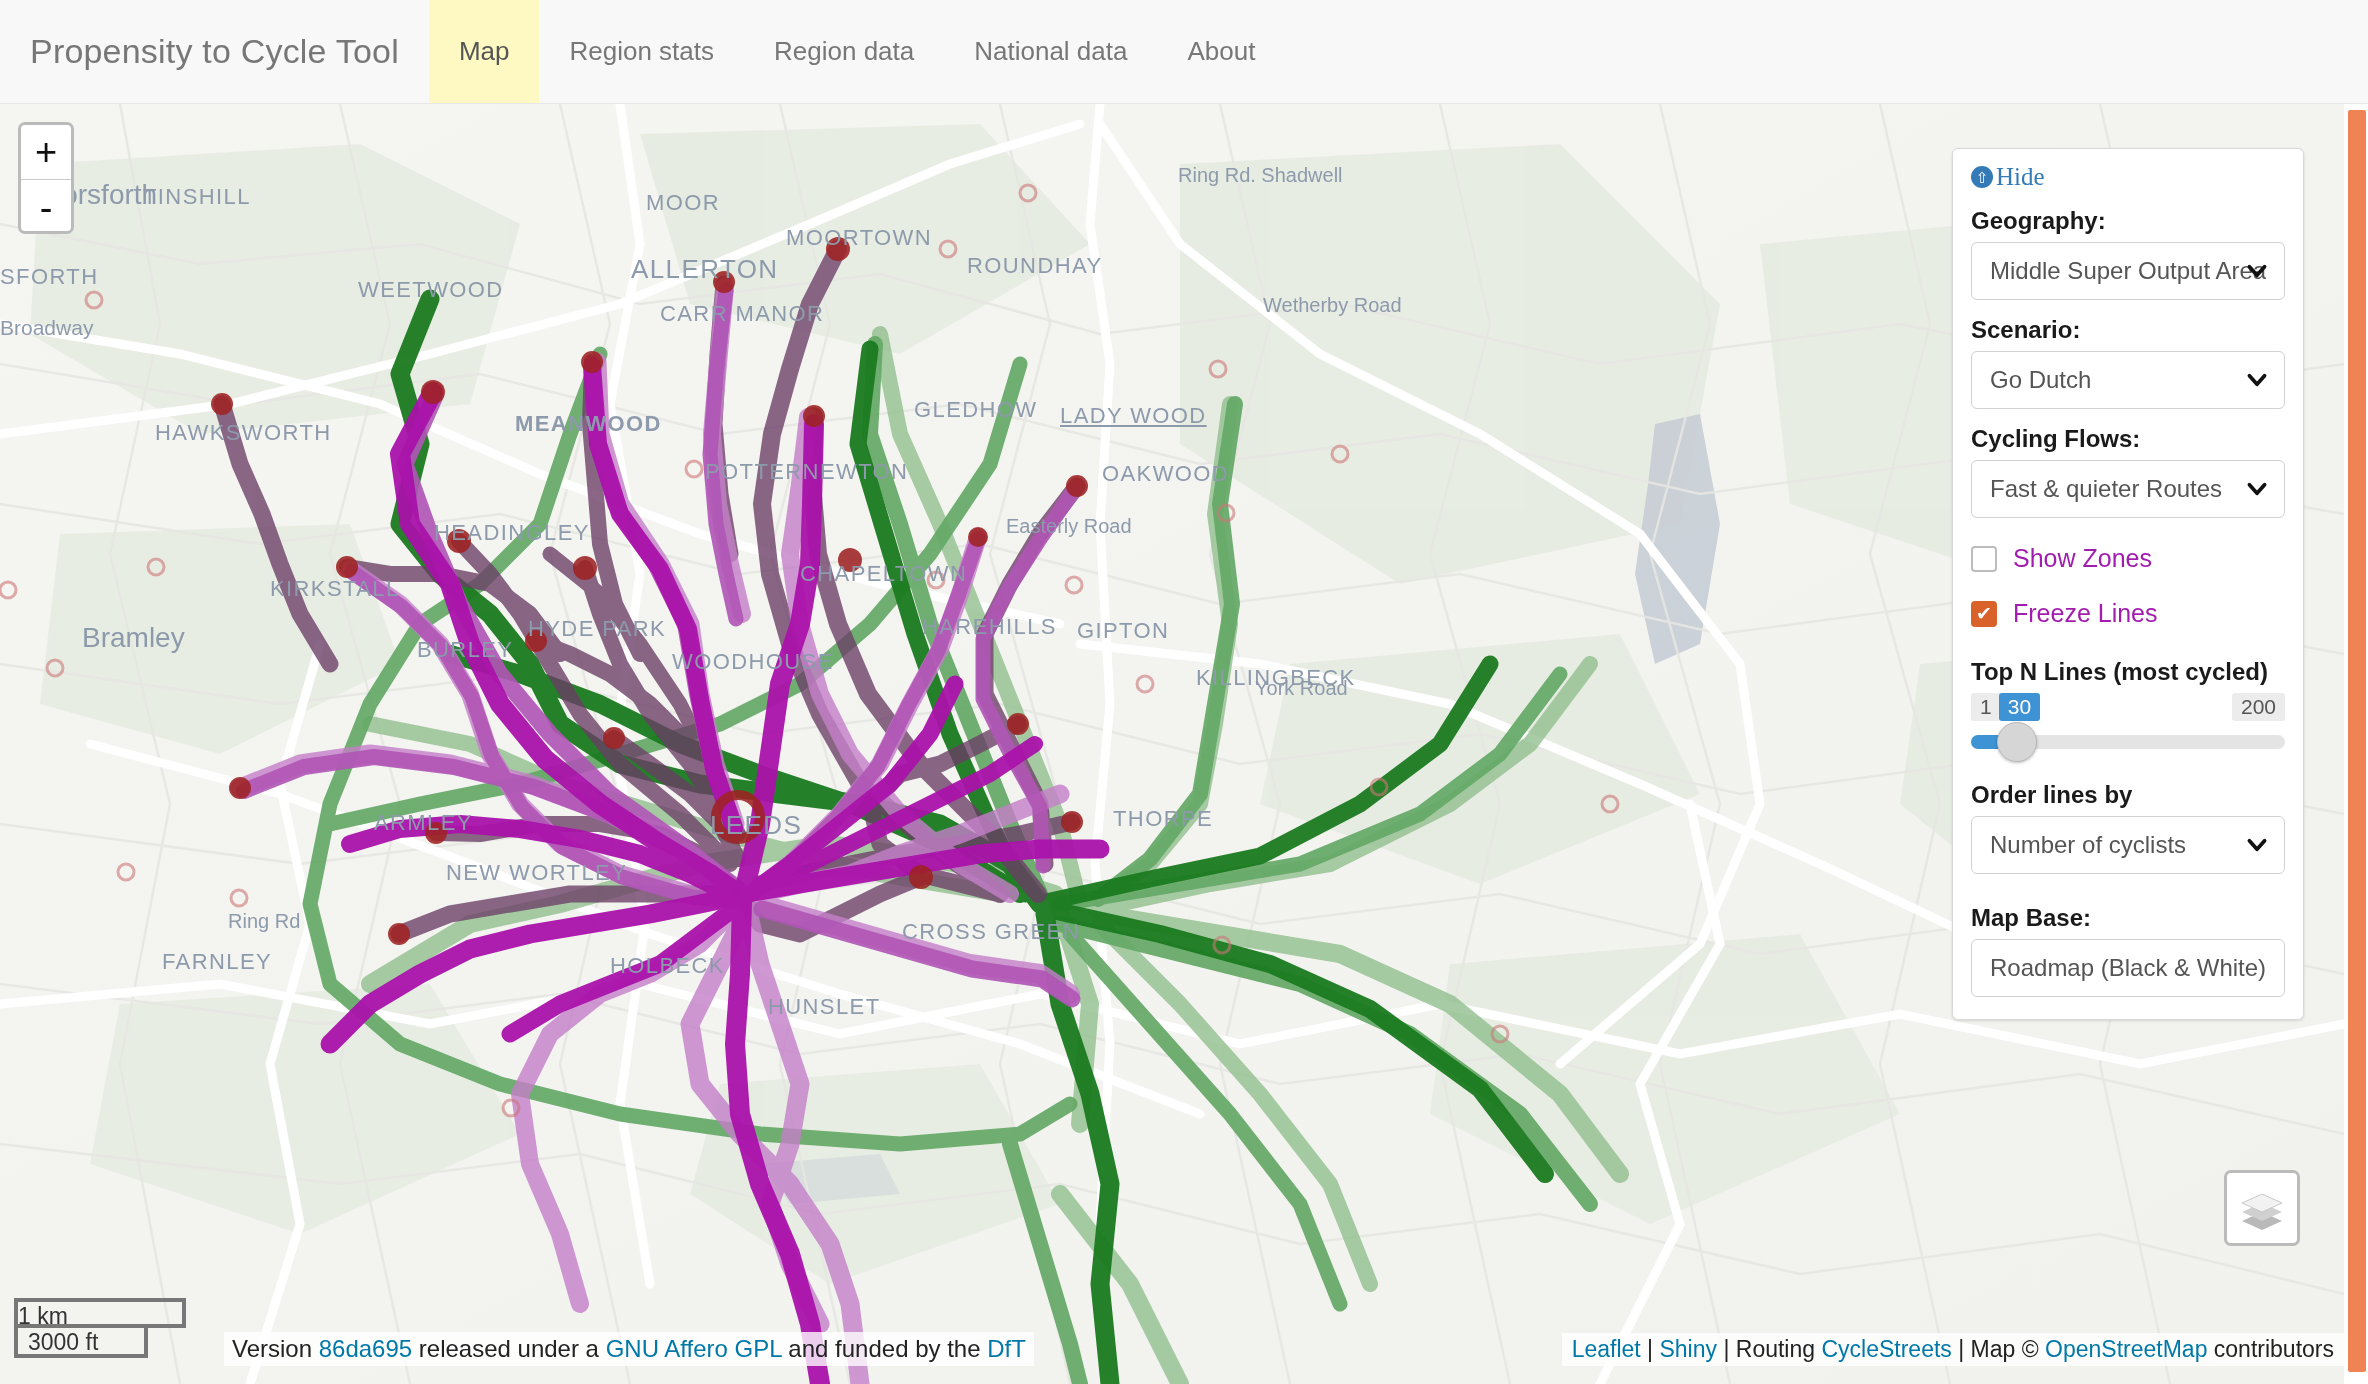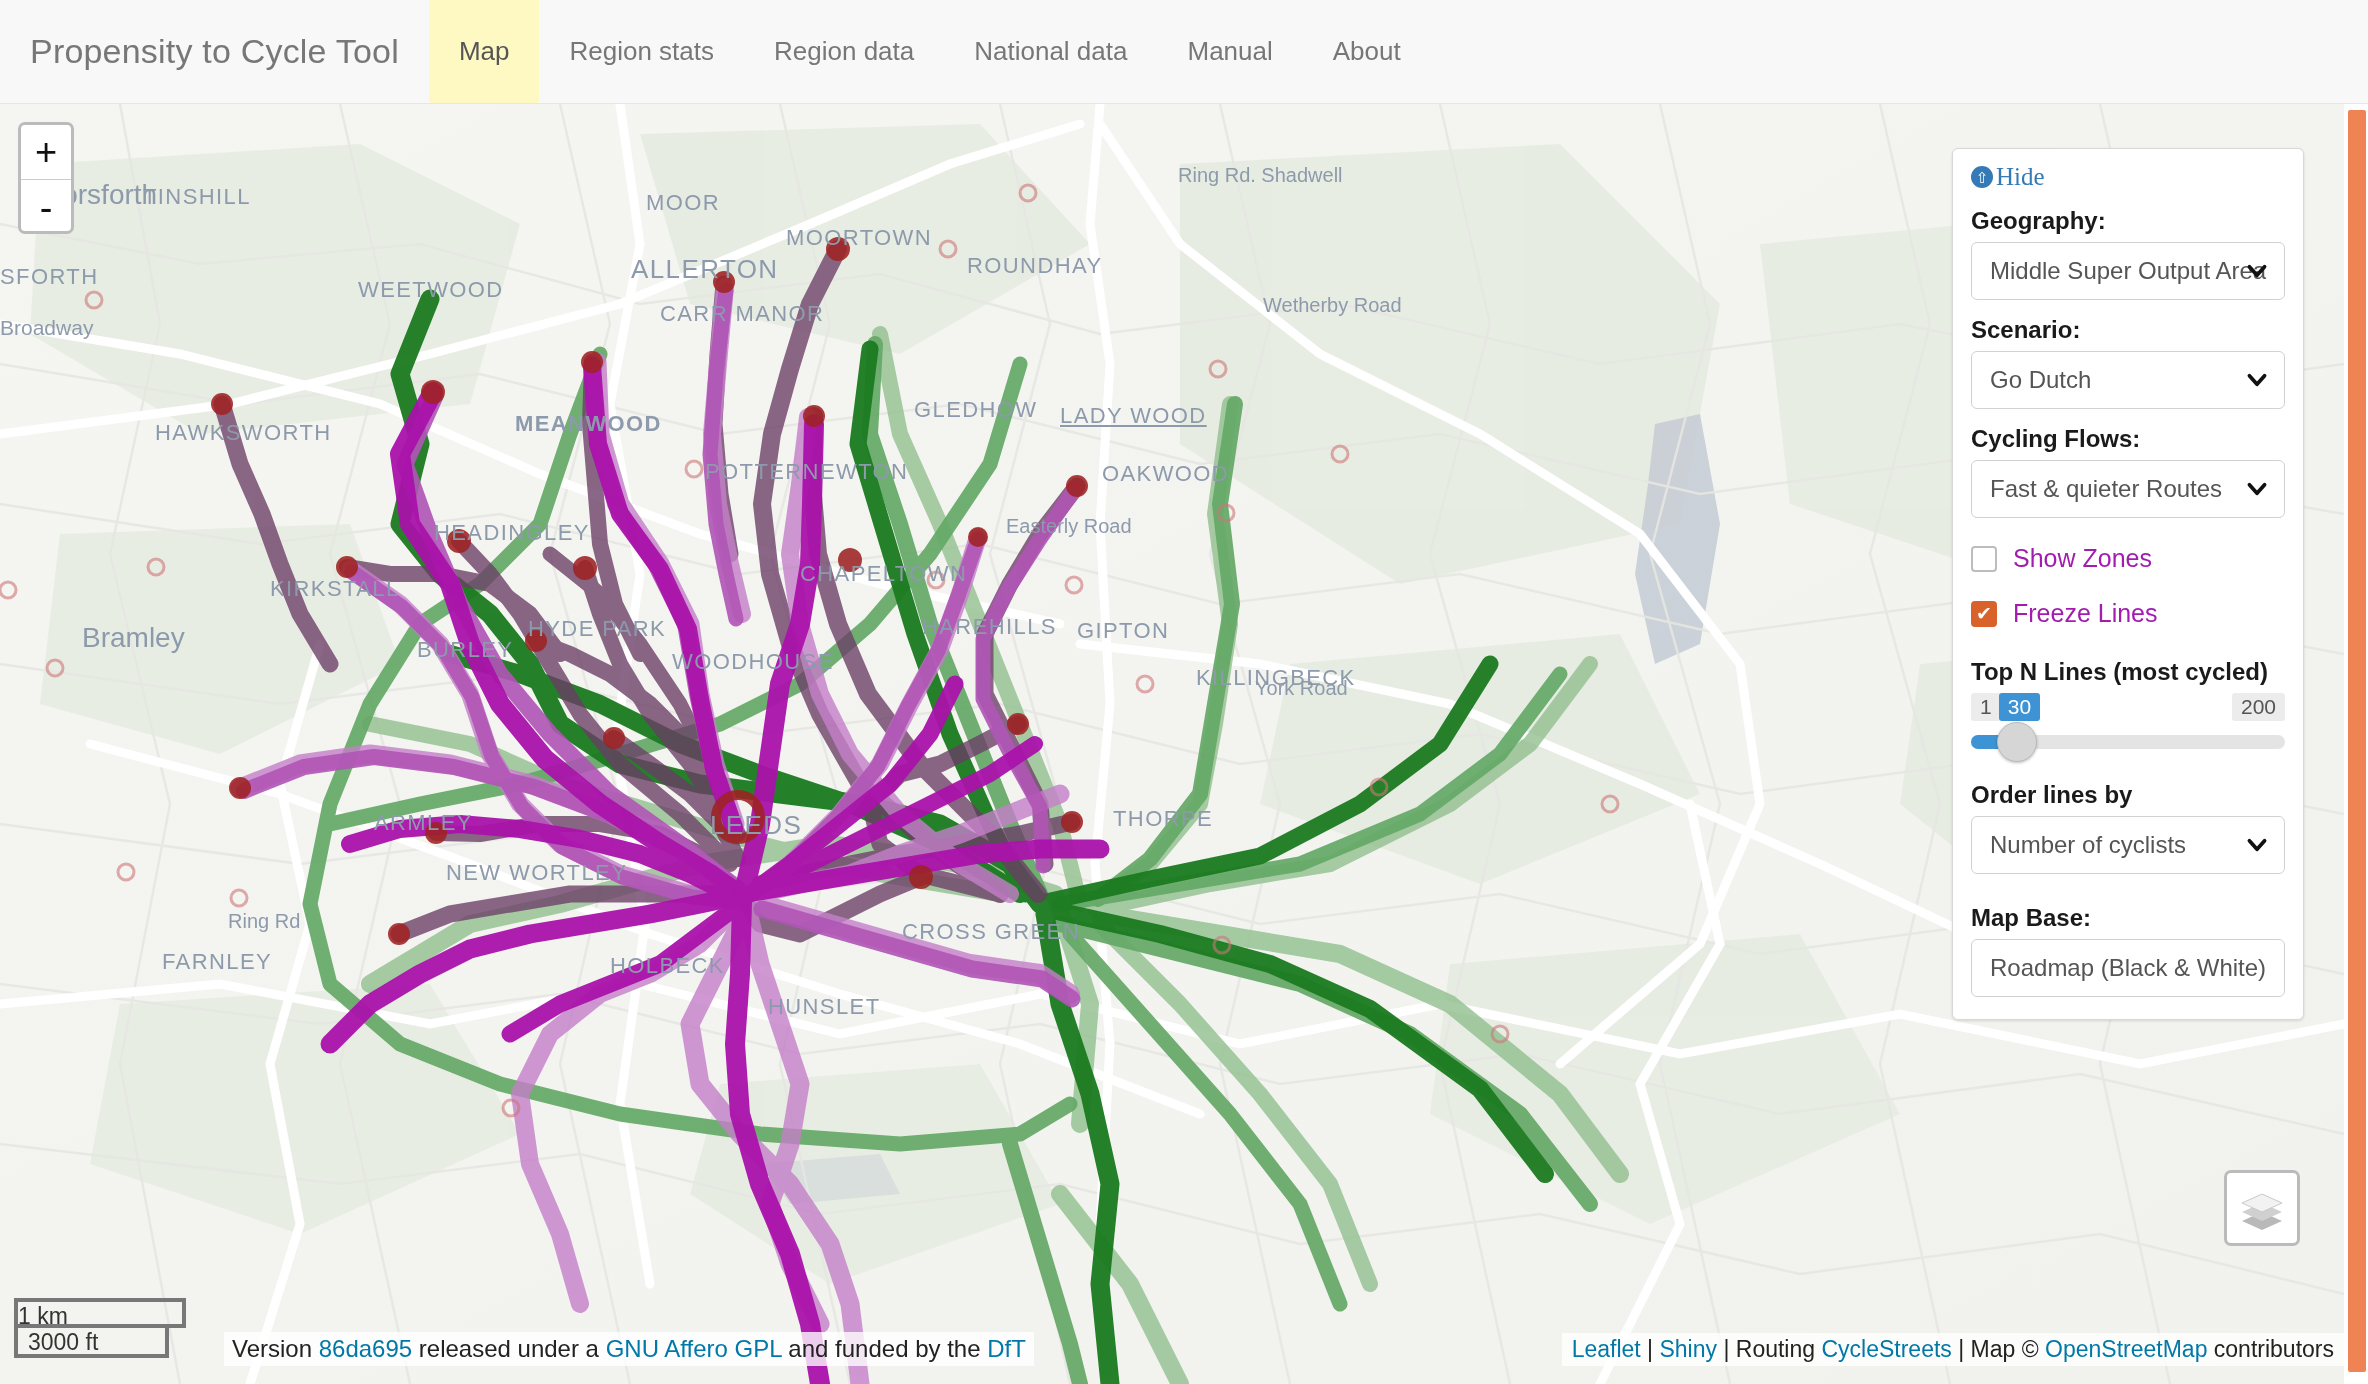--- a/index.html
+++ b/index.html
@@ -63,21 +63,21 @@
   
   #scalebar {
     position: absolute; left: 14px; bottom: 26px;
     z-index: 40; width: 172px;
   }
   .scale-top { border-bottom: 4px solid #777; border-top: 4px solid #777;
                border-left:4px solid #777; border-right:4px solid #777;
                height: 30px; width: 172px;}
   .scale-bot { border-bottom: 4px solid #777; border-left:4px solid #777;
                border-right:4px solid #777; border-top: none;
-               height: 30px; width: 155px;}
+               height: 30px; width: 134px;}
 
   
   #panel {
     position: absolute; top: 44px; right: 40px;
     width: 352px;
     background: #ffffff;
     border: 1px solid #d8d8d8;
     border-radius: 6px;
     padding: 14px 18px 22px 18px;
     z-index: 50;
@@ -200,23 +200,20 @@
       <span>Map</span>
     </div>
   <div class="navtab">
       <span>Region stats</span>
     </div>
   <div class="navtab">
       <span>Region data</span>
     </div>
   <div class="navtab">
       <span>National data</span>
-    </div>
-  <div class="navtab">
-      <span>Manual</span>
     </div>
   <div class="navtab">
       <span>About</span>
     </div>
 </div>
 
 <div id="map">
 
   <svg id="basemap" viewBox="0 0 2344 1280" preserveAspectRatio="none">
     <defs>

